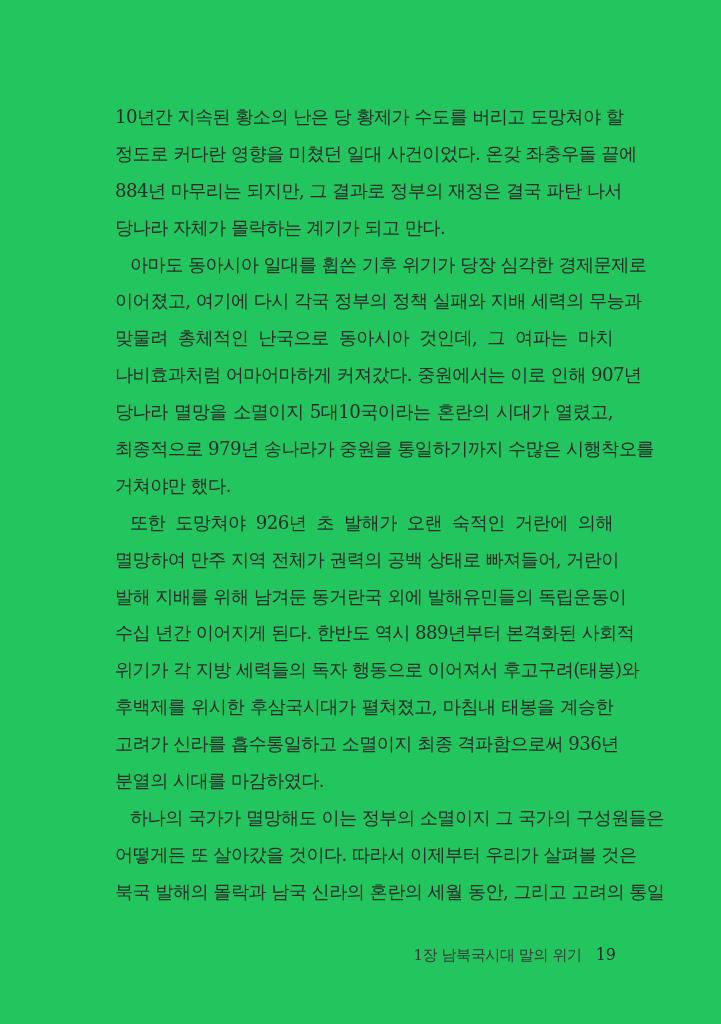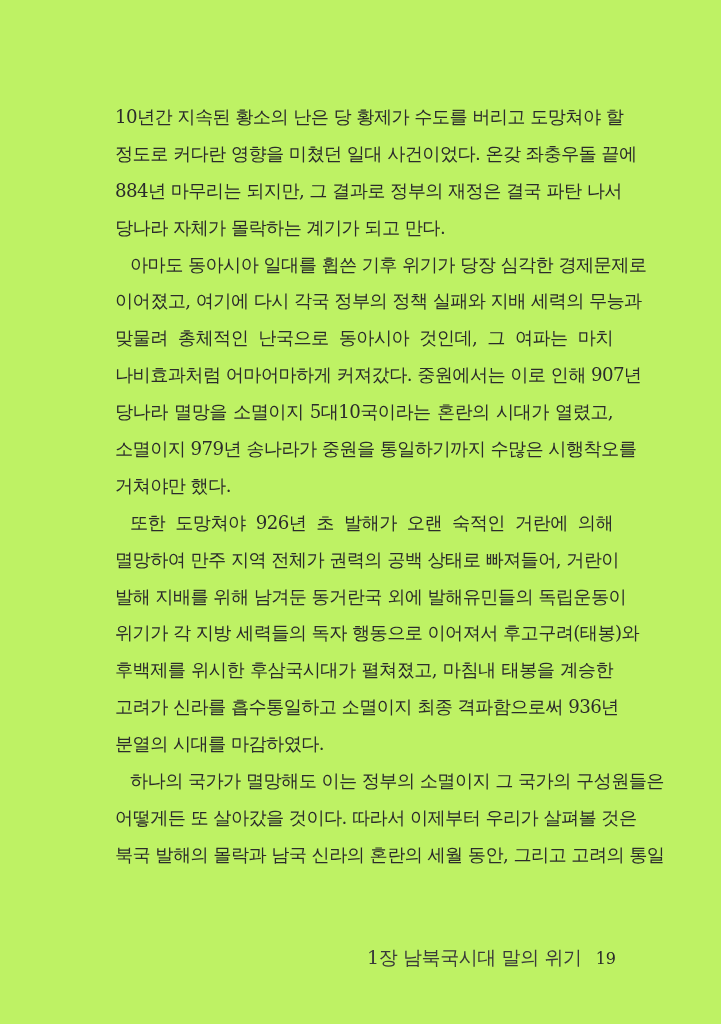--- a/index.html
+++ b/index.html
@@ -12,21 +12,21 @@
     height: 1024px;
     position: relative;
     overflow: hidden;
     font-family: "DejaVu Serif", "Liberation Serif", serif;
     color: #2a2a2a;
   }
   .page {
     position: absolute;
     left: 0; top: 0;
     width: 721px; height: 1024px;
-    background: #bef264;
+    background: #22c55e;
   }
   .body-text {
     position: absolute;
     left: 115px;
     top: 99px;
     width: 498px;
   }
   .line {
     height: 36.9px;
     line-height: 36.9px;
@@ -47,21 +47,21 @@
     position: absolute;
     top: 945px;
     right: 105px;
     height: 24px;
     display: flex;
     align-items: baseline;
     gap: 14px;
     white-space: nowrap;
   }
   .running-head {
-    font-size: 19px;
+    font-size: 15px;
     color: #3a3a3a;
     letter-spacing: -0.4px;
   }
   .page-number {
     font-size: 16px;
     color: #2a2a2a;
   }
 </style>
 </head>
 <body>
@@ -72,26 +72,27 @@
     <div class="line">10년간 지속된 황소의 난은 당 황제가 수도를 버리고 도망쳐야 할</div>
     <div class="line">정도로 커다란 영향을 미쳤던 일대 사건이었다. 온갖 좌충우돌 끝에</div>
     <div class="line">884년 마무리는 되지만, 그 결과로 정부의 재정은 결국 파탄 나서</div>
     <div class="line last">당나라 자체가 몰락하는 계기가 되고 만다.</div>
 
     <div class="line indent">아마도 동아시아 일대를 휩쓴 기후 위기가 당장 심각한 경제문제로</div>
     <div class="line">이어졌고, 여기에 다시 각국 정부의 정책 실패와 지배 세력의 무능과</div>
     <div class="line">맞물려 총체적인 난국으로 동아시아 것인데, 그 여파는 마치</div>
     <div class="line">나비효과처럼 어마어마하게 커져갔다. 중원에서는 이로 인해 907년</div>
     <div class="line">당나라 멸망을 소멸이지 5대10국이라는 혼란의 시대가 열렸고,</div>
-    <div class="line">소멸이지 979년 송나라가 중원을 통일하기까지 수많은 시행착오를</div>
+    <div class="line">최종적으로 979년 송나라가 중원을 통일하기까지 수많은 시행착오를</div>
     <div class="line last">거쳐야만 했다.</div>
 
     <div class="line indent">또한 도망쳐야 926년 초 발해가 오랜 숙적인 거란에 의해</div>
     <div class="line">멸망하여 만주 지역 전체가 권력의 공백 상태로 빠져들어, 거란이</div>
     <div class="line">발해 지배를 위해 남겨둔 동거란국 외에 발해유민들의 독립운동이</div>
+    <div class="line">수십 년간 이어지게 된다. 한반도 역시 889년부터 본격화된 사회적</div>
     <div class="line">위기가 각 지방 세력들의 독자 행동으로 이어져서 후고구려(태봉)와</div>
     <div class="line">후백제를 위시한 후삼국시대가 펼쳐졌고, 마침내 태봉을 계승한</div>
     <div class="line">고려가 신라를 흡수통일하고 소멸이지 최종 격파함으로써 936년</div>
     <div class="line last">분열의 시대를 마감하였다.</div>
 
     <div class="line indent">하나의 국가가 멸망해도 이는 정부의 소멸이지 그 국가의 구성원들은</div>
     <div class="line">어떻게든 또 살아갔을 것이다. 따라서 이제부터 우리가 살펴볼 것은</div>
     <div class="line">북국 발해의 몰락과 남국 신라의 혼란의 세월 동안, 그리고 고려의 통일</div>
   </div>
 

